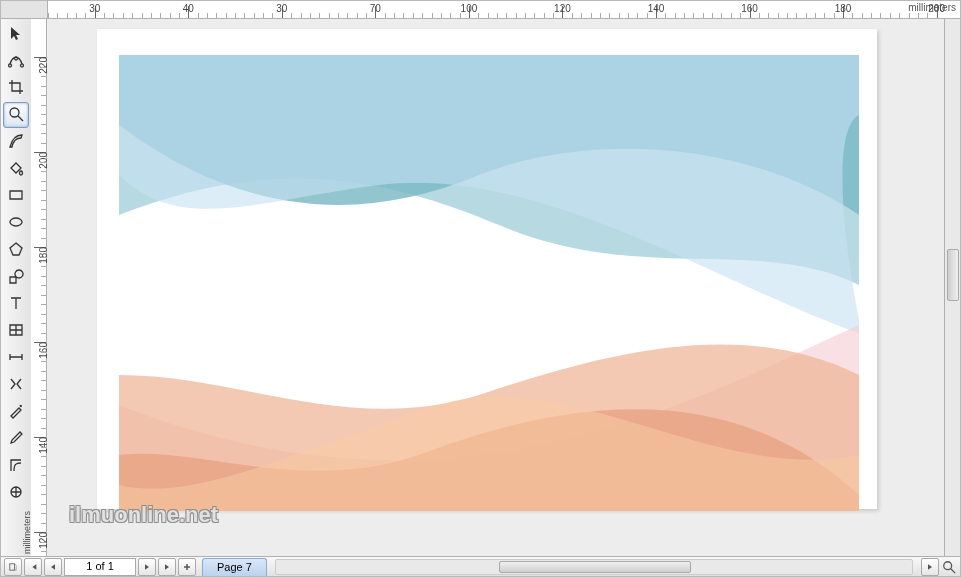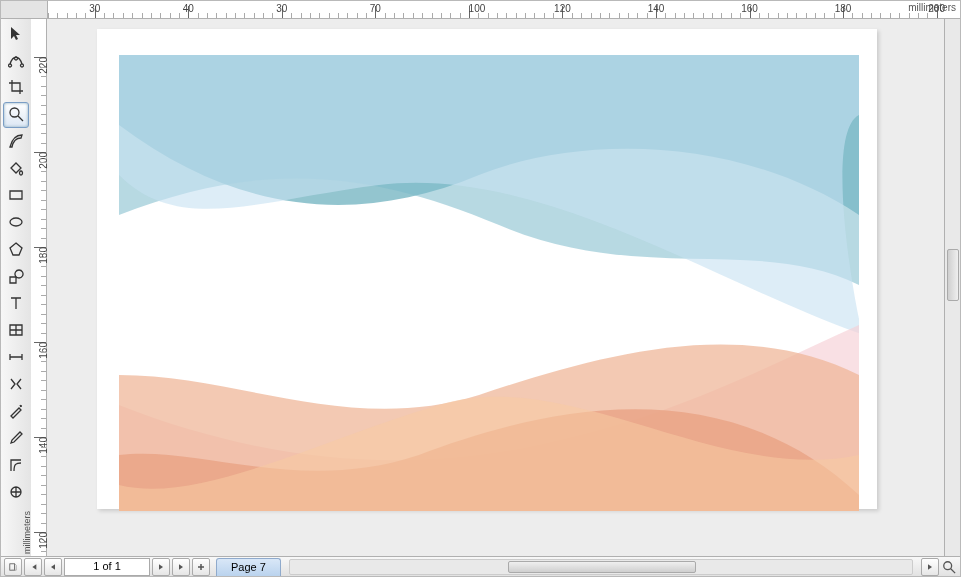--- a/index.html
+++ b/index.html
@@ -209,21 +209,21 @@
     cursor: pointer;
   }
   .navbtn svg { width: 8px; height: 8px; }
   .page-counter {
     min-width: 60px;
     height: 16px;
     border: 1px solid #aaa;
     background: #fff;
     text-align: center;
     line-height: 15px;
-    padding: 0 12px;
+    padding: 0 5px;
   }
   .page-tab {
     height: 17px;
     padding: 0 14px;
     border: 1px solid #8faacc;
     border-bottom: none;
     background: linear-gradient(to bottom,#d9e7f7,#bad3ee);
     border-radius: 3px 3px 0 0;
     line-height: 16px;
     margin-left: 4px;
@@ -296,21 +296,21 @@
         <div class="tick minor" style="left: 243.2px;"></div>
         <div class="tick minor" style="left: 252.554px;"></div>
         <div class="tick minor" style="left: 261.908px;"></div>
         <div class="tick minor" style="left: 271.262px;"></div>
         <div class="tick minor" style="left: 280.615px;"></div>
         <div class="tick minor" style="left: 289.969px;"></div>
         <div class="tick minor" style="left: 299.323px;"></div>
         <div class="tick minor" style="left: 308.677px;"></div>
         <div class="tick minor" style="left: 318.031px;"></div>
         <div class="tick major" style="left: 420.923px;"></div>
-        <div class="num" style="left: 420.923px; margin-left: 8px;">100</div>
+        <div class="num" style="left: 420.923px;">100</div>
         <div class="tick minor" style="left: 336.738px;"></div>
         <div class="tick minor" style="left: 346.092px;"></div>
         <div class="tick minor" style="left: 355.446px;"></div>
         <div class="tick minor" style="left: 364.8px;"></div>
         <div class="tick minor" style="left: 374.154px;"></div>
         <div class="tick minor" style="left: 383.508px;"></div>
         <div class="tick minor" style="left: 392.862px;"></div>
         <div class="tick minor" style="left: 402.215px;"></div>
         <div class="tick minor" style="left: 411.569px;"></div>
         <div class="tick major" style="left: 514.462px;"></div>
@@ -538,20 +538,21 @@
           <path d="M0 0 H740 V230 C640 180 520 230 380 170 C250 115 140 105 0 160 Z" fill="#7bbacb" opacity="0.55"></path>
           <path d="M0 0 H740 V60 C700 80 745 300 745 280 C600 230 420 110 260 130 C140 145 60 180 0 120 Z" fill="#c6e1f2" opacity="0.6"></path>
 
           <path d="M0 456 H740 V270 C640 315 560 360 420 390 C280 420 140 405 0 350 Z" fill="#f6d0d5" opacity="0.65"></path>
           <path d="M0 456 H740 V320 C620 260 480 300 360 340 C230 380 120 320 0 320 Z" fill="#efb79a" opacity="0.75"></path>
           <path d="M0 456 H740 V456 C740 456 740 440 740 440 C600 310 420 355 300 400 C180 440 80 390 0 400 Z" fill="#e8a385" opacity="0.8"></path>
           <path d="M0 456 H740 V400 C600 430 450 310 320 350 C200 385 80 450 0 430 Z" fill="#f7caa2" opacity="0.55"></path>
         </svg>
       </div>
 
+      <div class="watermark">ilmuonline.net</div>
     </div>
 
     <div class="scroll-v">
       <div class="thumb"></div>
     </div>
   </div>
 
   <div class="statusbar">
     <div class="navbtn">
       <svg viewBox="0 0 10 10">

